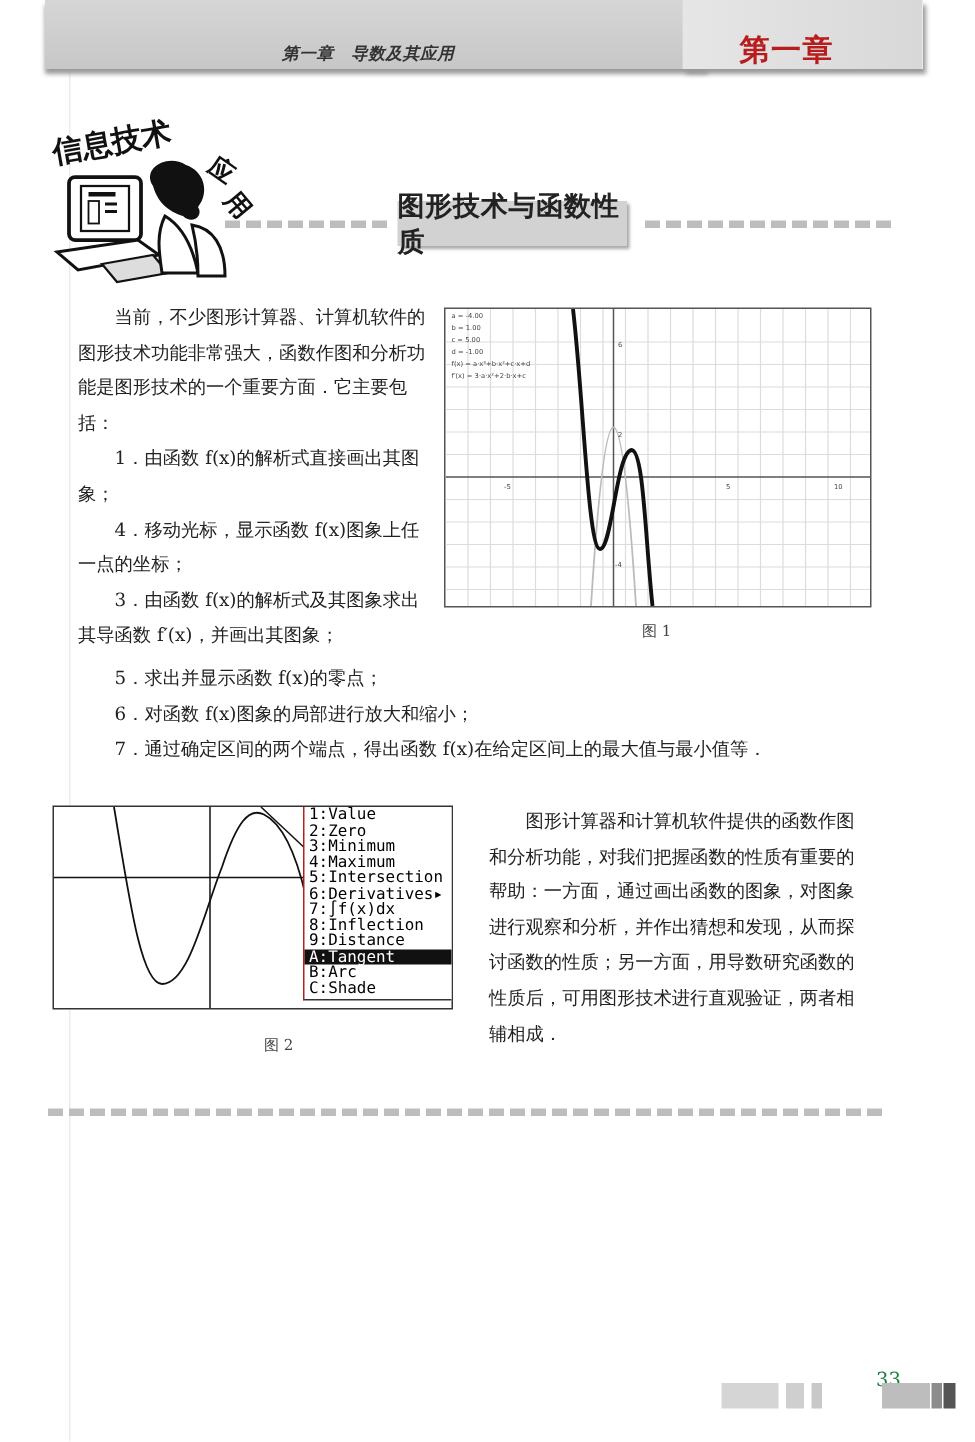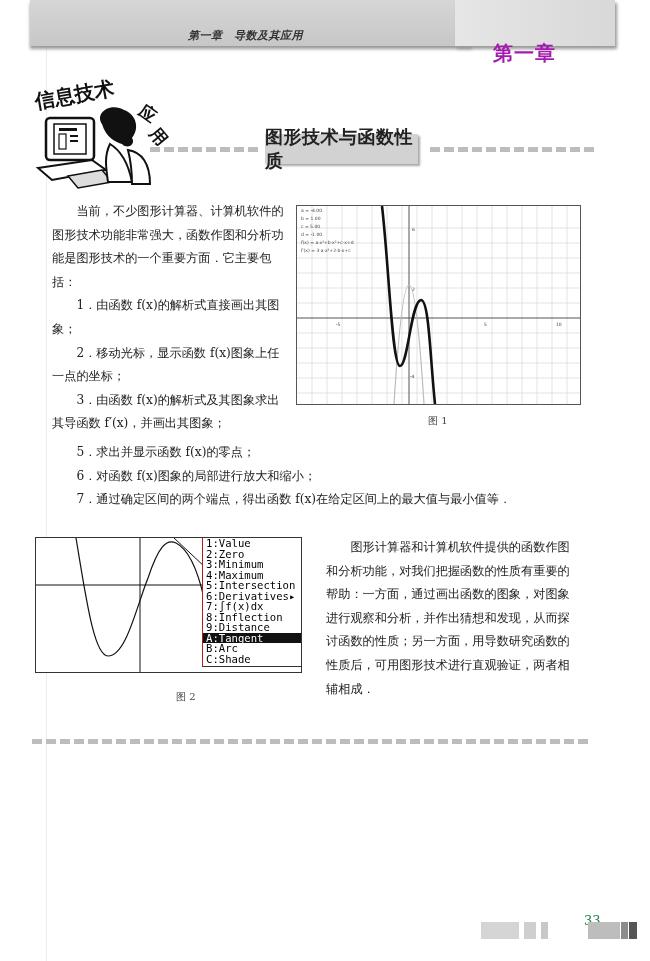--- a/index.html
+++ b/index.html
@@ -18,21 +18,21 @@
     position: absolute; left: 455px; top: 0; width: 160px; height: 46px;
     background: linear-gradient(90deg, #e6e6e6, #d8d8d8);
     box-shadow: 2px 3px 3px #9a9a9a;
   }
   .header-subtitle {
     position: absolute; left: 188px; top: 28px; font-family: "DejaVu Sans", sans-serif;
     font-size: 11px; font-style: italic; font-weight: bold; color: #333; letter-spacing: 0.5px; word-spacing: 6px;
   }
   .header-chapter {
     position: absolute; left: 493px; top: 20px; font-family: "DejaVu Sans", sans-serif;
-    font-size: 20px; font-weight: bold; color: #a21caf; letter-spacing: 1px; margin-top: 20px;
+    font-size: 20px; font-weight: bold; color: #b91c1c; letter-spacing: 1px;
   }
   
   .logo { position: absolute; left: 32px; top: 72px; width: 140px; height: 118px; }
   
   .dash-row { position: absolute; display: flex; gap: 4px; }
   .dash-row span { display: block; width: 10px; height: 5px; background: #bdbdbd; }
   .section-title {
     position: absolute; left: 265px; top: 134px; width: 153px; height: 30px;
     background: #d2d2d2; box-shadow: 2px 2px 2px #a8a8a8;
     font-family: "DejaVu Sans", sans-serif; font-size: 18px; font-weight: bold; color: #222;
@@ -113,21 +113,21 @@
     <span></span>
     <span></span>
     <span></span>
     <span></span>
     <span></span>
 </div>
 
 <div class="para" style="left:52px; top:200px; width:234px;">
   <p class="indent">当前，不少图形计算器、计算机软件的图形技术功能非常强大，函数作图和分析功能是图形技术的一个重要方面．它主要包括：</p>
   <p class="indent">1．由函数 f(x)的解析式直接画出其图象；</p>
-  <p class="indent">2．移动光标，显示函数 f(x)图象上任一点的坐标；</p>
+  <p class="indent">4．移动光标，显示函数 f(x)图象上任一点的坐标；</p>
   <p class="indent">3．由函数 f(x)的解析式及其图象求出其导函数 f′(x)，并画出其图象；</p>
 </div>
 
 <div class="fig1">
   <svg width="283" height="198" viewBox="0 0 283 198">
     <g stroke="#dcdcdc" stroke-width="0.8">
       <line x1="15" y1="0" x2="15" y2="198"></line>
         <line x1="30" y1="0" x2="30" y2="198"></line>
         <line x1="45" y1="0" x2="45" y2="198"></line>
       <line x1="60" y1="0" x2="60" y2="198"></line>

